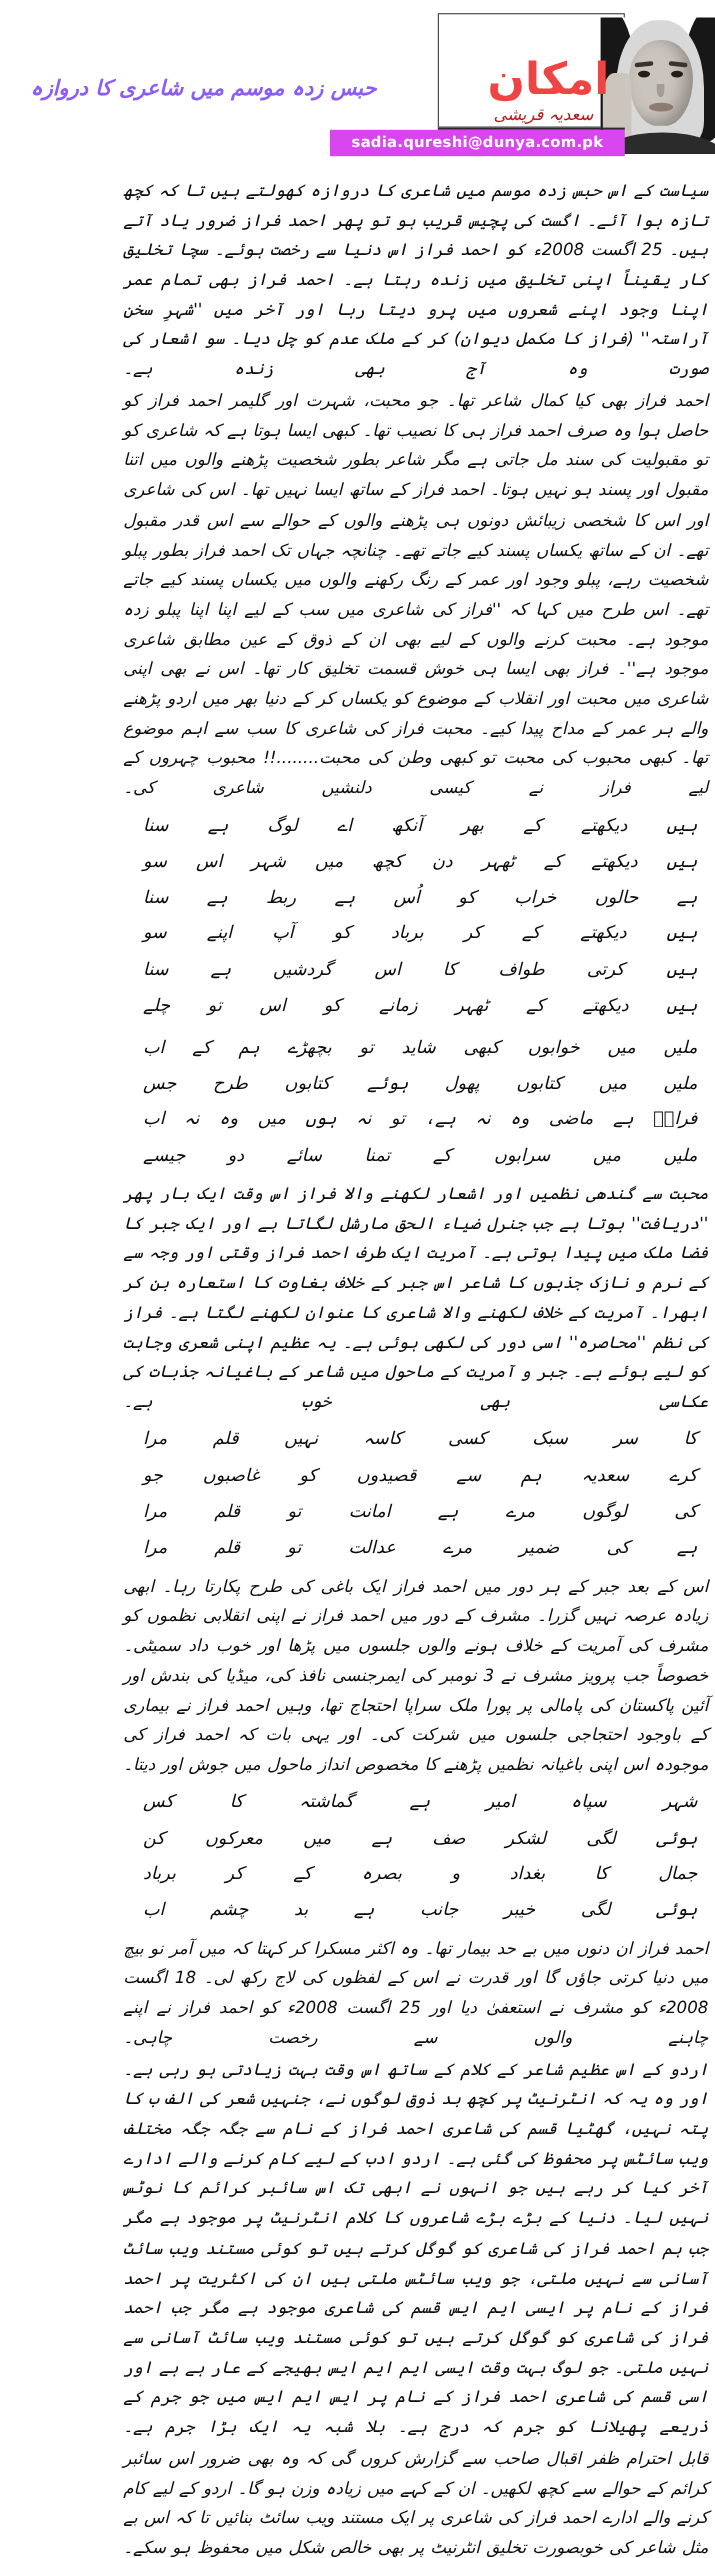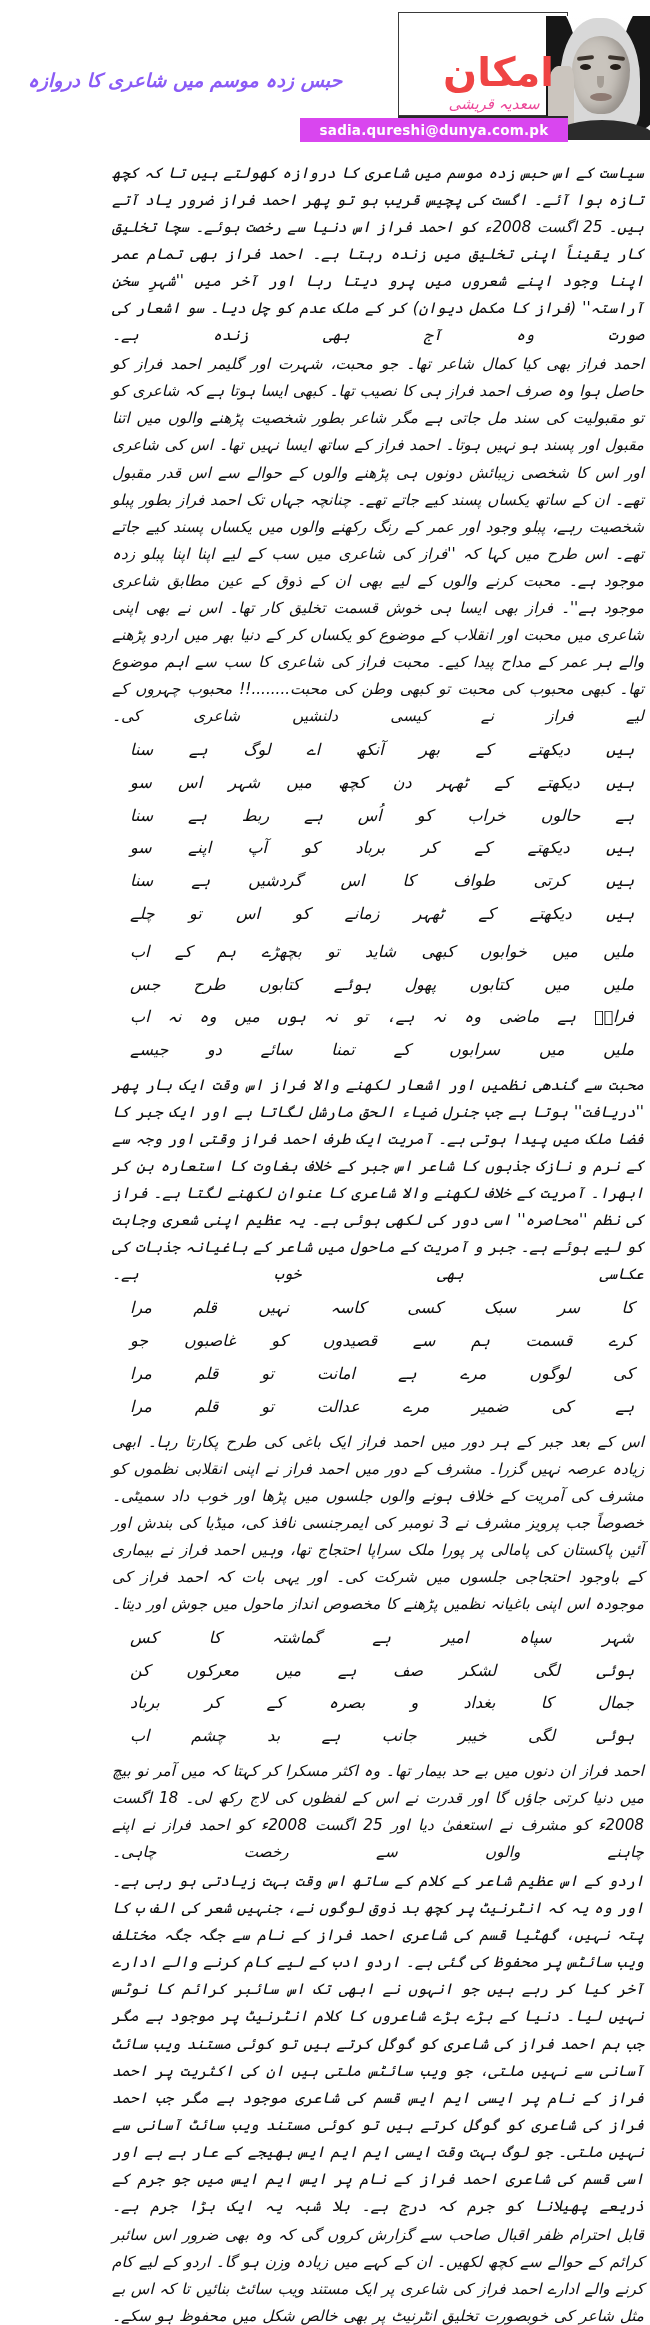--- a/index.html
+++ b/index.html
@@ -60,21 +60,21 @@
     font-family: "DejaVu Sans", "Liberation Sans", sans-serif;
   }
   .brand-author {
     position: absolute;
     right: 100px;
     top: 84px;
     width: 112px;
     text-align: center;
     font-size: 15px;
     line-height: 1.1;
-    color: #ec4899;
+    color: #b91c1c;
     font-style: italic;
   }
   .brand-rule {
     position: absolute;
     right: 82px;
     top: 104px;
     width: 170px;
     height: 2px;
     background: #2a2a2a;
   }
@@ -415,21 +415,21 @@
         <span>سر</span>
         <span>سبک</span>
         <span>کسی</span>
         <span>کاسہ</span>
         <span>نہیں</span>
         <span>قلم</span>
         <span>مرا</span>
       </div>
     <div class="verse-line">
         <span>کرے</span>
-        <span>قسمت</span>
+        <span>سعدیہ</span>
         <span>ہم</span>
         <span>سے</span>
         <span>قصیدوں</span>
         <span>کو</span>
         <span>غاصبوں</span>
         <span>جو</span>
       </div>
     <div class="verse-line">
         <span>کی</span>
         <span>لوگوں</span>

